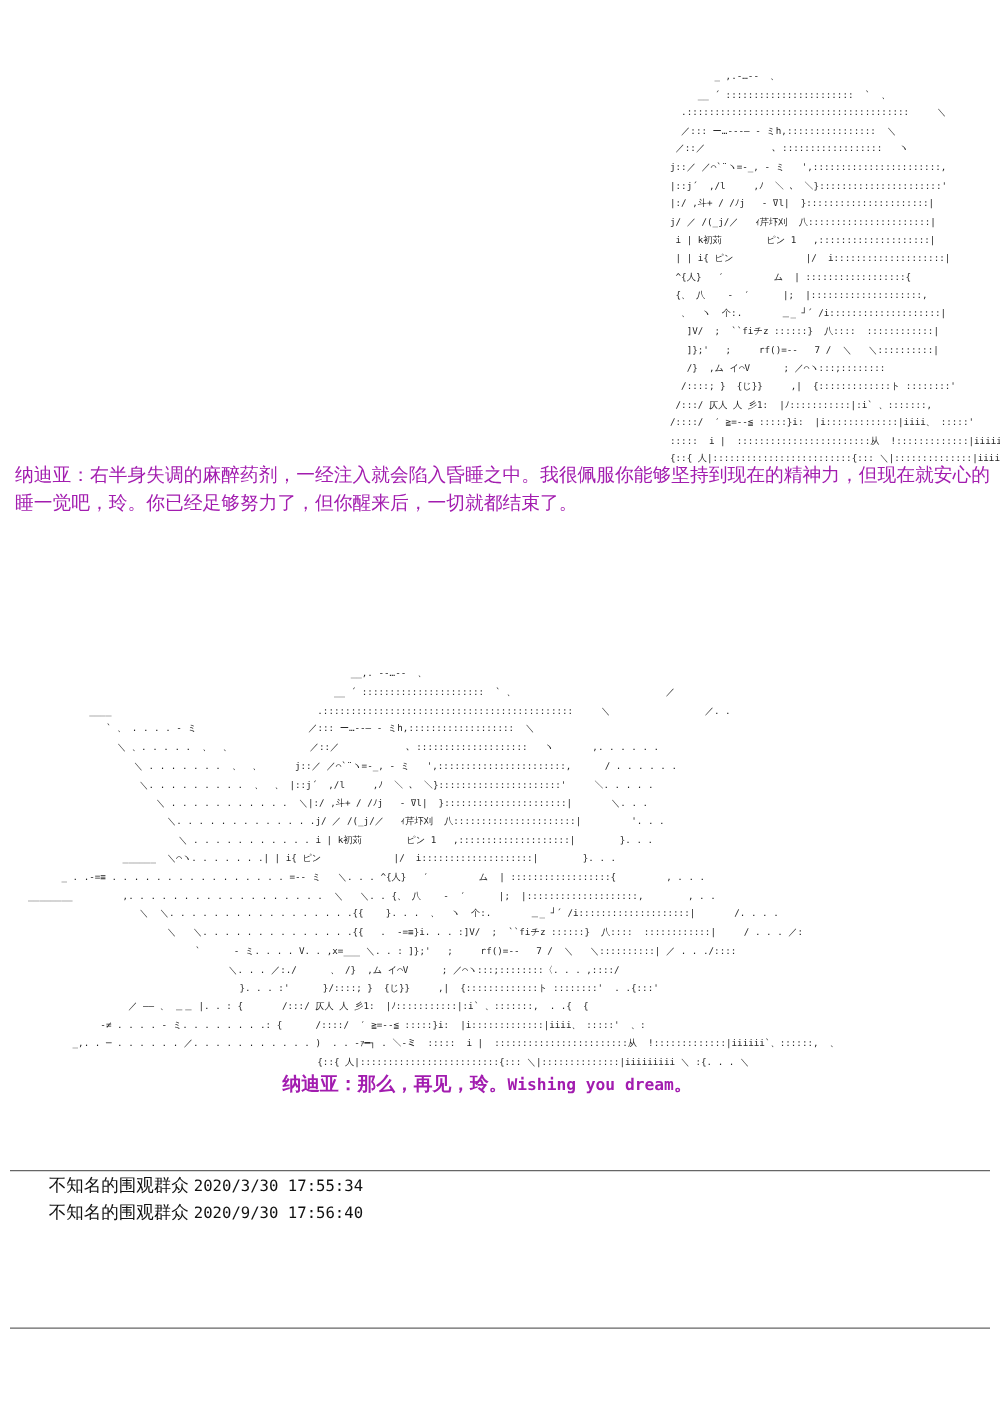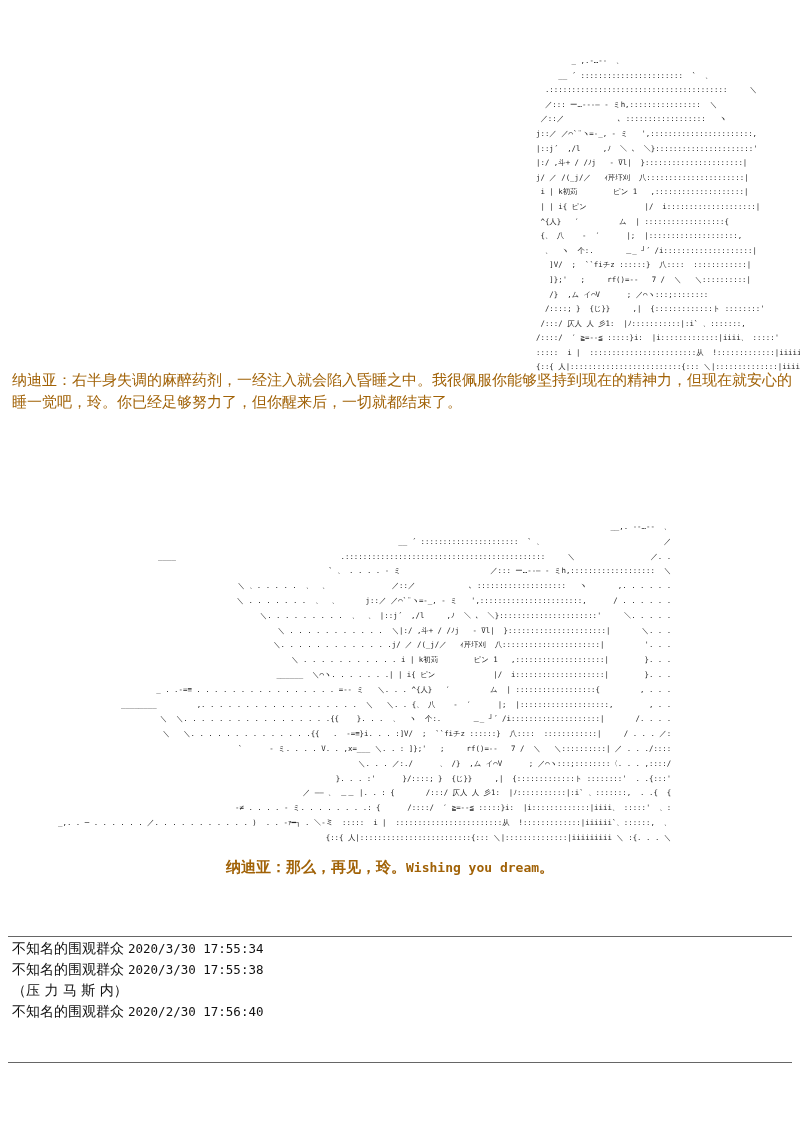--- a/index.html
+++ b/index.html
@@ -24,30 +24,29 @@
     letter-spacing: 0;
   }
   #aa1 {
     left: 536px;
     top: 54px;
     font-size: 7.4px;
     line-height: 14.6px;
   }
   #aa2 {
     left: 18px;
-    top: 520px;
+    top: 532px;
     font-size: 7.4px;
     line-height: 14.8px;
-    text-align: right;
   }
   .dialog {
     position: absolute;
     font-size: 15px;
     line-height: 22px;
-    color: #a16207;
+    color: #a21caf;
   }
   #dialog1 {
     left: 12px;
     top: 369px;
     width: 780px;
   }
   #dialog2 {
     left: 226px;
     top: 856px;
     white-space: nowrap;
@@ -72,20 +71,21 @@
     top: 938px;
     width: 780px;
   }
   .comment {
     font-size: 14px;
   }
   .comment-header {
     height: 21px;
     line-height: 21px;
     white-space: nowrap;
+    margin-left: 27px;
   }
   .comment-author {
     font-family: "DejaVu Sans", sans-serif;
     font-size: 14px;
     color: #111;
   }
   .comment-time {
     font-family: "DejaVu Sans Mono", monospace;
     font-size: 12.5px;
     color: #111;
@@ -157,24 +157,18 @@
 <div id="divider-top" class="divider"></div>
 
 <div class="comments">
   <div class="comment">
     <div class="comment-header">
       <span class="comment-author">不知名的围观群众</span><span class="comment-time">2020/3/30 17:55:34</span>
     </div>
   </div>
   <div class="comment">
     <div class="comment-header">
-      <span class="comment-author">不知名的围观群众</span><span class="comment-time">2020/3/30 17:55:38</span>
-    </div>
-    <div class="comment-body">（压 力 马 斯 内）</div>
-  </div>
-  <div class="comment">
-    <div class="comment-header">
-      <span class="comment-author">不知名的围观群众</span><span class="comment-time">2020/2/30 17:56:40</span>
+      <span class="comment-author">不知名的围观群众</span><span class="comment-time">2020/9/30 17:56:40</span>
     </div>
   </div>
 </div>
 
 <div id="divider-bottom" class="divider"></div>
 
 </body></html>

